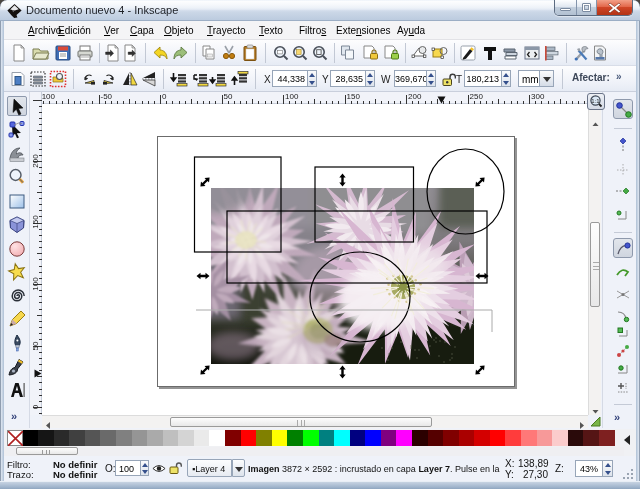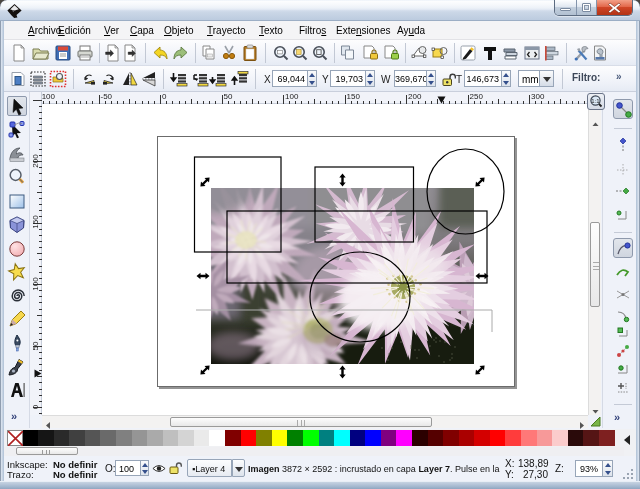--- a/index.html
+++ b/index.html
@@ -69,20 +69,21 @@
 <div class="corner-dark" style="left:0;top:0"></div>
 <div class="corner-dark" style="right:0;top:0"></div>
 <div class="win">
 <div class="titlebar">
       <div class="hl"></div>
 <svg style="position:absolute;left:7px;top:4px" width="15" height="14" viewBox="0 0 15 14">
 <path d="M7.5 0 L14.6 6.4 L9.5 11 L10.4 13.4 L7.2 14 L4.6 11.4 L0.4 6.6 Z" fill="#14100e"></path>
 <path d="M7.5 1.2 L11.8 5.2 L7.6 6.4 L3.2 5.6 Z" fill="#e8e8ea"></path>
 <path d="M5.1 5.9 L7.4 6.6 L6.2 8.2 Z" fill="#7d7d81"></path>
 </svg>
+<div class="title-text">Documento nuevo 4 - Inkscape</div>
 </div>
 <div class="wbtns">
 <div class="wb min">
         <div style="position:absolute;left:5px;top:8px;width:11px;height:3px;background:#fff;border:1px solid #7a8aa0;border-radius:1px"></div>
       </div>
 <div class="wb max">
         <div style="position:absolute;left:5px;top:3px;width:9px;height:9px;border:1px solid #7a8aa0;background:#fff;border-radius:1px">
           <div style="position:absolute;left:1px;top:1px;width:5px;height:5px;border:1px solid #8a97aa;background:linear-gradient(#dfe7f0,#b9c7d8)"></div>
         </div>
       </div>
@@ -307,54 +308,54 @@
           <path d="M3.5 13 v-6 M3.5 7 l-2.2 3 h4.4 z" stroke="#111" stroke-width="1.6" fill="#111" transform="rotate(180 3.5 10)"></path>
         </svg></div>
 <div class="icon2" style="left:227px"><svg width="18" height="18" viewBox="0 0 18 18">
           <rect x="8" y="4" width="8" height="2.2" fill="#333"></rect>
           <rect x="8" y="7.2" width="8" height="2.2" fill="#333"></rect>
           <rect x="8" y="10.4" width="8" height="2.2" fill="#333"></rect>
           <rect x="7" y="1.5" width="10" height="2.4" fill="#f2d840" stroke="#333" stroke-width="0.7"></rect>
           <path d="M3.5 15 V7 M3.5 7 l-2.2 3 h4.4 z" stroke="#111" stroke-width="1.6" fill="#111"></path>
         </svg></div>
 <div style="position:absolute;left:260px;top:8px;font-size:10px;color:#222">X</div>
-      <div class="spin" style="left:268px;top:4px;width:36px;height:17px;padding:3px 2px 0 0;font-size:9px;text-align:right;overflow:hidden">69,044</div>
+      <div class="spin" style="left:268px;top:4px;width:36px;height:17px;padding:3px 2px 0 0;font-size:9px;text-align:right;overflow:hidden">44,338</div>
       <div style="position:absolute;left:304px;top:4px;width:9px;height:17px;background:linear-gradient(#FAFBFC,#DDE3EC);border:1px solid #97A5B8;border-left:none">
 <div style="position:absolute;left:1px;top:2px;width:0;height:0;border-left:3px solid transparent;border-right:3px solid transparent;border-bottom:4px solid #35508c"></div>
 <div style="position:absolute;left:1px;top:10px;width:0;height:0;border-left:3px solid transparent;border-right:3px solid transparent;border-top:4px solid #35508c"></div>
       </div>
 <div style="position:absolute;left:318px;top:8px;font-size:10px;color:#222">Y</div>
-      <div class="spin" style="left:326px;top:4px;width:36px;height:17px;padding:3px 2px 0 0;font-size:9px;text-align:right;overflow:hidden">19,703</div>
+      <div class="spin" style="left:326px;top:4px;width:36px;height:17px;padding:3px 2px 0 0;font-size:9px;text-align:right;overflow:hidden">28,635</div>
       <div style="position:absolute;left:362px;top:4px;width:9px;height:17px;background:linear-gradient(#FAFBFC,#DDE3EC);border:1px solid #97A5B8;border-left:none">
 <div style="position:absolute;left:1px;top:2px;width:0;height:0;border-left:3px solid transparent;border-right:3px solid transparent;border-bottom:4px solid #35508c"></div>
 <div style="position:absolute;left:1px;top:10px;width:0;height:0;border-left:3px solid transparent;border-right:3px solid transparent;border-top:4px solid #35508c"></div>
       </div>
 <div style="position:absolute;left:377px;top:8px;font-size:10px;color:#222">W</div>
       <div class="spin" style="left:390px;top:4px;width:33px;height:17px;padding:3px 2px 0 0;font-size:9px;text-align:right;overflow:hidden">369,670</div>
       <div style="position:absolute;left:423px;top:4px;width:9px;height:17px;background:linear-gradient(#FAFBFC,#DDE3EC);border:1px solid #97A5B8;border-left:none">
 <div style="position:absolute;left:1px;top:2px;width:0;height:0;border-left:3px solid transparent;border-right:3px solid transparent;border-bottom:4px solid #35508c"></div>
 <div style="position:absolute;left:1px;top:10px;width:0;height:0;border-left:3px solid transparent;border-right:3px solid transparent;border-top:4px solid #35508c"></div>
       </div>
 <svg style="position:absolute;left:437px;top:6px" width="15" height="15" viewBox="0 0 15 15">
 <rect x="2" y="7" width="8.5" height="6.5" rx="1" fill="#ede268" stroke="#4a4420"></rect>
 <path d="M9 7 V5 a2.7 2.7 0 0 1 5.4 0 V6.4" fill="none" stroke="#3c3c3c" stroke-width="1.5"></path>
 <circle cx="6.2" cy="10.2" r="1.2" fill="#333"></circle>
       </svg>
 <div style="position:absolute;left:452px;top:8px;font-size:10px;color:#222">T</div>
-      <div class="spin" style="left:460px;top:4px;width:38px;height:17px;padding:3px 2px 0 0;font-size:9px;text-align:right;overflow:hidden">146,673</div>
+      <div class="spin" style="left:460px;top:4px;width:38px;height:17px;padding:3px 2px 0 0;font-size:9px;text-align:right;overflow:hidden">180,213</div>
       <div style="position:absolute;left:498px;top:4px;width:9px;height:17px;background:linear-gradient(#FAFBFC,#DDE3EC);border:1px solid #97A5B8;border-left:none">
 <div style="position:absolute;left:1px;top:2px;width:0;height:0;border-left:3px solid transparent;border-right:3px solid transparent;border-bottom:4px solid #35508c"></div>
 <div style="position:absolute;left:1px;top:10px;width:0;height:0;border-left:3px solid transparent;border-right:3px solid transparent;border-top:4px solid #35508c"></div>
       </div>
 <div style="position:absolute;left:514px;top:4px;width:22px;height:17px;background:#fff;border:1px solid #97A5B8;font-size:10px;padding:3px 0 0 3px">mm</div>
 <div style="position:absolute;left:536px;top:4px;width:14px;height:17px;background:linear-gradient(#FAFBFC,#D5DCE7);border:1px solid #97A5B8;border-left:none">
 <div style="position:absolute;left:2.5px;top:6px;width:0;height:0;border-left:4px solid transparent;border-right:4px solid transparent;border-top:5px solid #333"></div>
       </div>
 <div class="sep1" style="left:558px"></div>
-<div style="position:absolute;left:568px;top:6px;font-size:10px;font-weight:bold;color:#3d4758">Filtro:</div>
+<div style="position:absolute;left:568px;top:6px;font-size:10px;font-weight:bold;color:#3d4758">Afectar:</div>
 <div style="position:absolute;left:612px;top:5px;font-size:10px;font-weight:bold;color:#4a5a7a">»</div>
 </div>
 <div class="toolbox">
 <div class="tool sel" style="top:4px"><svg width="20" height="20" viewBox="0 0 20 20">
           <path d="M6 2 L15 11 L10.5 11.5 L13 17 L10.8 18 L8.3 12.3 L5 15.5 Z" fill="#111" stroke="#000" stroke-width="0.5"></path>
         </svg></div>
 <div class="tool" style="top:28px"><svg width="20" height="20" viewBox="0 0 20 20">
           <path d="M5 4 L14 13 L9.8 13.3 L12 17.5 L10 18.3 L8 13.8 L5.5 16 Z" fill="#111"></path>
           <rect x="3" y="2" width="5" height="5" rx="1" fill="#5566dd" stroke="#2233aa"></rect>
           <rect x="13" y="1.5" width="4" height="4" rx="1" fill="#8899ee" stroke="#2233aa"></rect>
@@ -1030,21 +1031,21 @@
           <div style="position:absolute;left:25px;top:1.5px;width:8px;height:5px;border-left:1px solid #9a9a9a;border-right:1px solid #9a9a9a">
             <div style="margin:0 3px;height:5px;border-left:1px solid #9a9a9a"></div>
           </div>
         </div>
 <div style="position:absolute;left:612px;top:1px;width:8px;height:7px"><svg width="8" height="7">
             <path d="M2.5 1 L6 3.5 L2.5 6 Z" fill="#444"></path>
           </svg></div>
       </div>
 </div>
 <div class="status">
-<div style="position:absolute;left:3px;top:3px;font-size:9.5px">Inkscape:</div>
+<div style="position:absolute;left:3px;top:3px;font-size:9.5px">Filtro:</div>
 <div style="position:absolute;left:49px;top:3px;font-weight:bold;font-size:9.5px">No definir</div>
 <div style="position:absolute;left:3px;top:13px;font-size:9.5px">Trazo:</div>
 <div style="position:absolute;left:49px;top:13px;font-weight:bold;font-size:9.5px">No definir</div>
 <div style="position:absolute;left:101px;top:7px;font-size:10px">O:</div>
 <div class="spin" style="left:111px;top:4px;width:26px;height:16px;padding:3px 0 0 3px;font-size:9px">100</div>
 <div style="position:absolute;left:137px;top:4px;width:8px;height:16px;background:linear-gradient(#FAFBFC,#DDE3EC);border:1px solid #97A5B8;border-left:none">
 <div style="position:absolute;left:0.5px;top:2px;width:0;height:0;border-left:3px solid transparent;border-right:3px solid transparent;border-bottom:4px solid #35508c"></div>
 <div style="position:absolute;left:0.5px;top:9px;width:0;height:0;border-left:3px solid transparent;border-right:3px solid transparent;border-top:4px solid #35508c"></div>
       </div>
 <svg style="position:absolute;left:148px;top:7px" width="14" height="11" viewBox="0 0 15 11">
@@ -1058,21 +1059,21 @@
 <div style="position:absolute;left:183px;top:3px;width:45px;height:18px;background:linear-gradient(#FcFdFe,#E7EBF2);border:1px solid #97A5B8;border-radius:2px 0 0 2px;font-size:9px;padding:4px 0 0 4px;overflow:hidden">▪Layer 4</div>
 <div style="position:absolute;left:228px;top:3px;width:13px;height:18px;background:linear-gradient(#FcFdFe,#DDE3EC);border:1px solid #97A5B8;border-radius:0 2px 2px 0">
 <div style="position:absolute;left:2px;top:7px;width:0;height:0;border-left:4px solid transparent;border-right:4px solid transparent;border-top:5px solid #333"></div>
       </div>
 <div style="position:absolute;left:244px;top:8px;width:252px;overflow:hidden;white-space:nowrap;font-size:9px"><b>Imagen</b> 3872 × 2592 : incrustado en capa <b>Layer 7</b>. Pulse en la se</div>
 <div style="position:absolute;left:501px;top:2px;font-size:10px">X:</div>
 <div style="position:absolute;left:514px;top:2px;width:30px;text-align:right;font-size:10px">138,89</div>
 <div style="position:absolute;left:501px;top:13px;font-size:10px">Y:</div>
 <div style="position:absolute;left:518px;top:13px;width:26px;text-align:right;font-size:10px">27,30</div>
 <div style="position:absolute;left:551px;top:7px;font-size:10px">Z:</div>
-<div class="spin" style="left:571px;top:4px;width:28px;height:17px;padding:3px 0 0 4px;font-size:9px">93%</div>
+<div class="spin" style="left:571px;top:4px;width:28px;height:17px;padding:3px 0 0 4px;font-size:9px">43%</div>
 <div style="position:absolute;left:599px;top:4px;width:10px;height:17px;background:linear-gradient(#FAFBFC,#DDE3EC);border:1px solid #97A5B8;border-left:none">
 <div style="position:absolute;left:1.5px;top:2px;width:0;height:0;border-left:3px solid transparent;border-right:3px solid transparent;border-bottom:4px solid #35508c"></div>
 <div style="position:absolute;left:1.5px;top:10px;width:0;height:0;border-left:3px solid transparent;border-right:3px solid transparent;border-top:4px solid #35508c"></div>
       </div>
 <svg style="position:absolute;left:618px;top:12px" width="12" height="12" viewBox="0 0 12 12">
         <rect x="9" y="1" width="2" height="2" fill="#9aa4b2"></rect>
         <rect x="5" y="5" width="2" height="2" fill="#9aa4b2"></rect>
         <rect x="9" y="5" width="2" height="2" fill="#9aa4b2"></rect>
         <rect x="1" y="9" width="2" height="2" fill="#9aa4b2"></rect>
         <rect x="5" y="9" width="2" height="2" fill="#9aa4b2"></rect>

